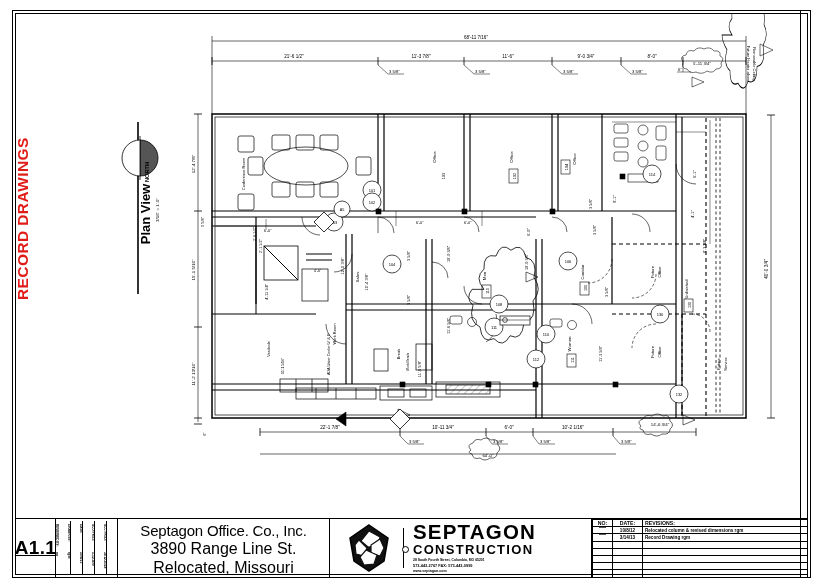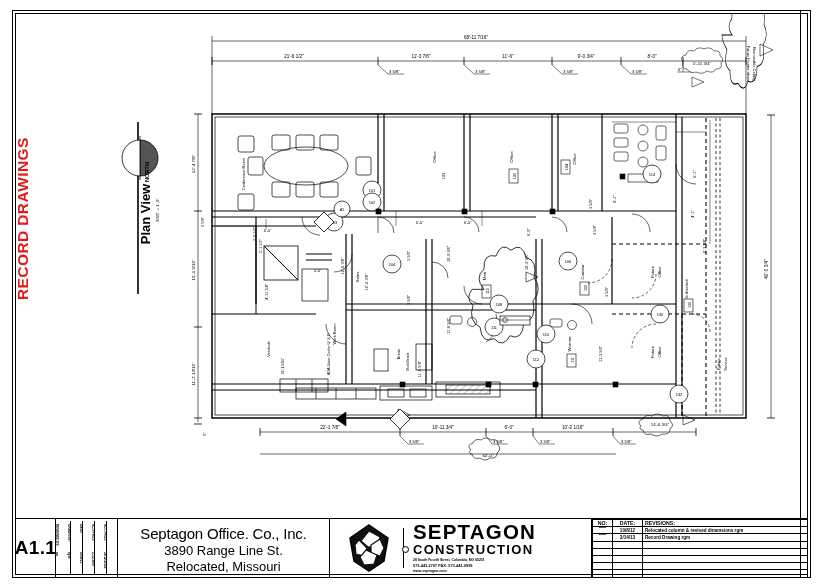--- a/index.html
+++ b/index.html
@@ -52,21 +52,21 @@
   
   .titleblock {
     position: absolute;
     left: 16px; top: 518px;
     width: 792px; height: 58px;
     border-top: 1.4px solid #000;
   }
   .tb-cell { position: absolute; border-right: 1.2px solid #000; height: 58px; top: 0; }
   .tb-sheetno {
     left: 0px; width: 40px;
-    display: flex; align-items: center; justify-content: center;
+    display: flex; align-items: center; justify-content: center; text-decoration: underline;
   }
   .tb-sheetno span {
     font-size: 19px; font-weight: bold; letter-spacing: 0.3px;
     font-family: "Liberation Sans", sans-serif;
   }
   .tb-stamps { left: 40px; width: 62px; }
   .stamp-col {
     position: absolute; top: 2px; height: 54px; width: 15px;
     border-right: 0.7px solid #000;
   }
@@ -84,21 +84,21 @@
     font-size: 3.4px; font-weight: bold; white-space: nowrap;
     font-family: "Liberation Sans", sans-serif;
   }
   .tb-company {
     left: 102px; width: 212px;
     display: flex; flex-direction: column;
     align-items: center; justify-content: center;
     padding-top: 2px;
   }
   .co-name { font-size: 15px; font-weight: normal; letter-spacing: -0.2px; }
-  .co-addr { font-size: 13px; margin-top: 1px; }
+  .co-addr { font-size: 16px; margin-top: 1px; }
   .tb-logo {
     left: 314px; width: 262px;
     display: flex; align-items: center; padding-left: 14px;
   }
   .logo-mark { width: 50px; height: 50px; flex: 0 0 50px; }
   .logo-div {
     width: 0; height: 40px; border-left: 1.1px solid #000;
     margin: 0 0 0 9px; position: relative;
   }
   .logo-div:after {

